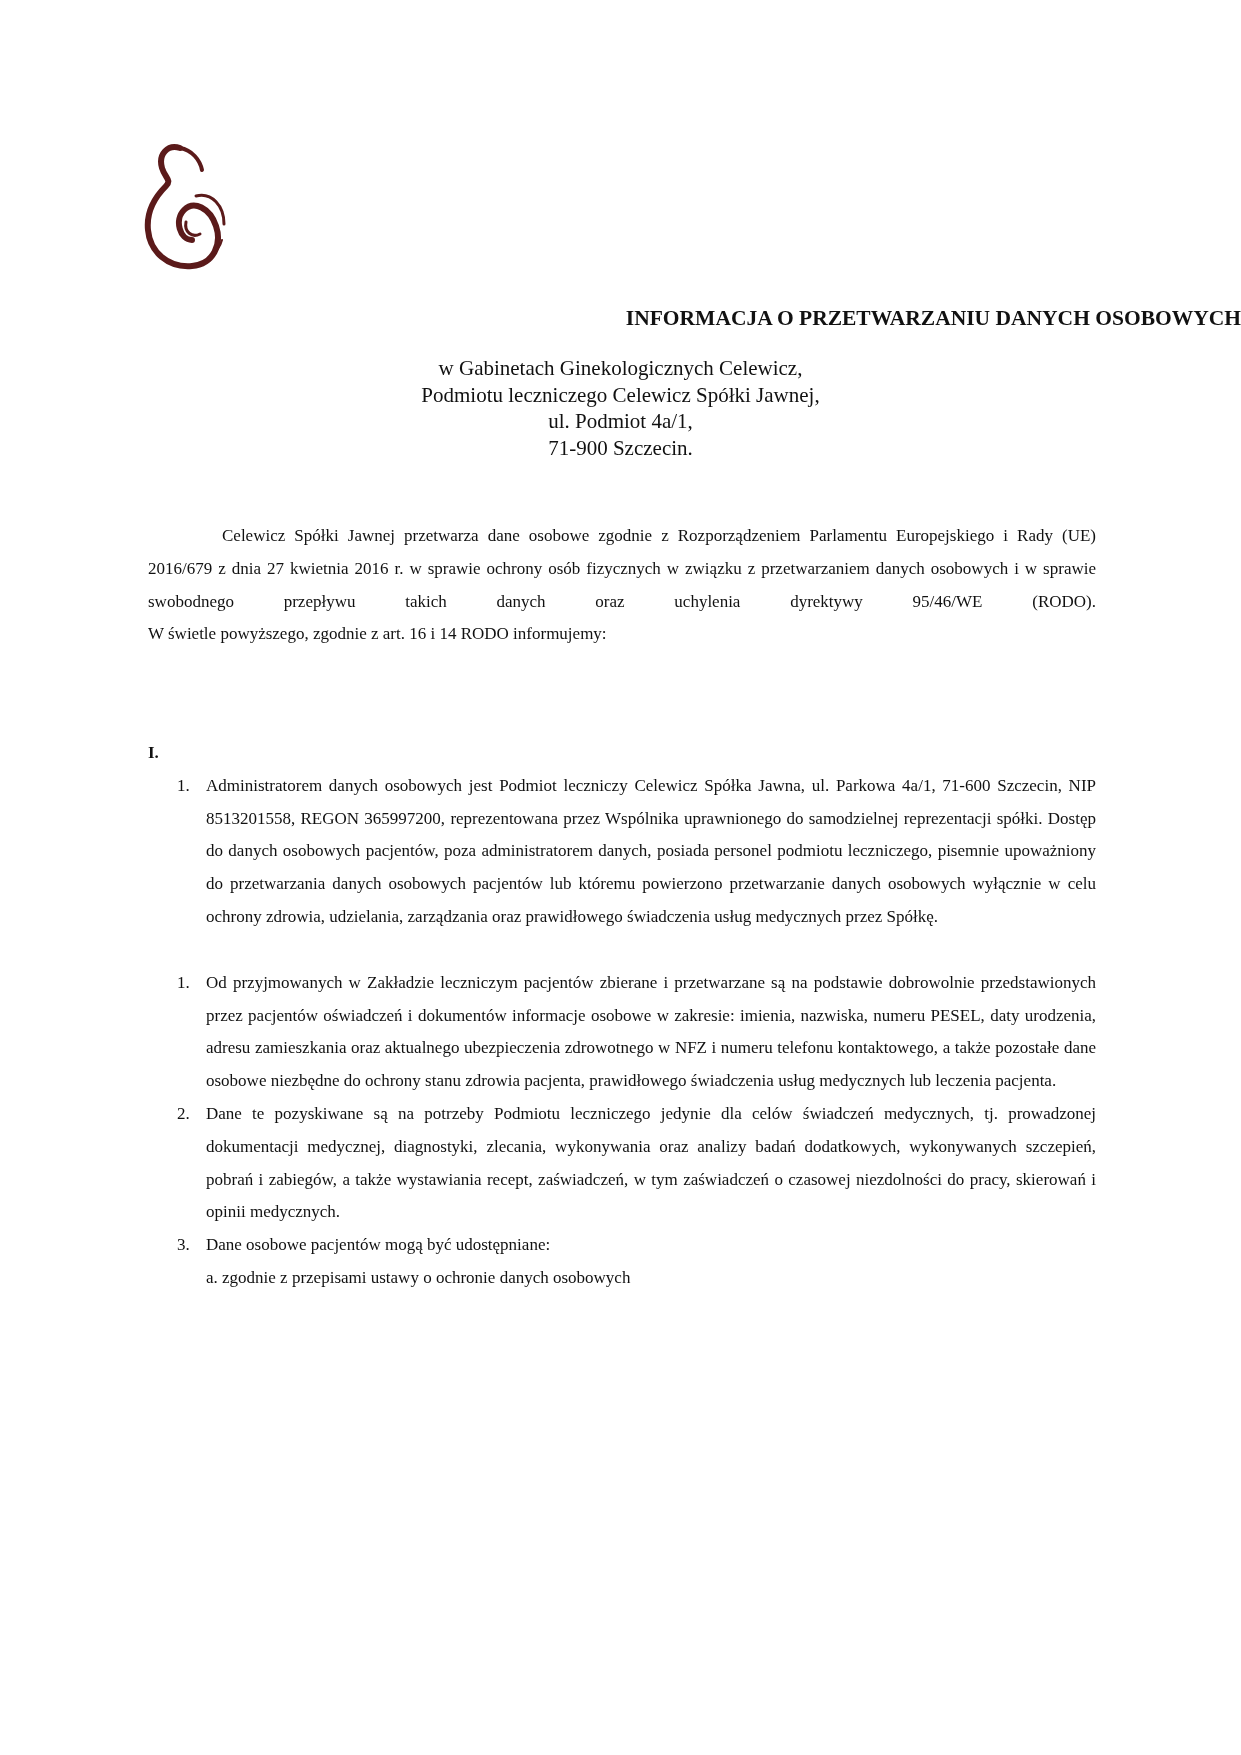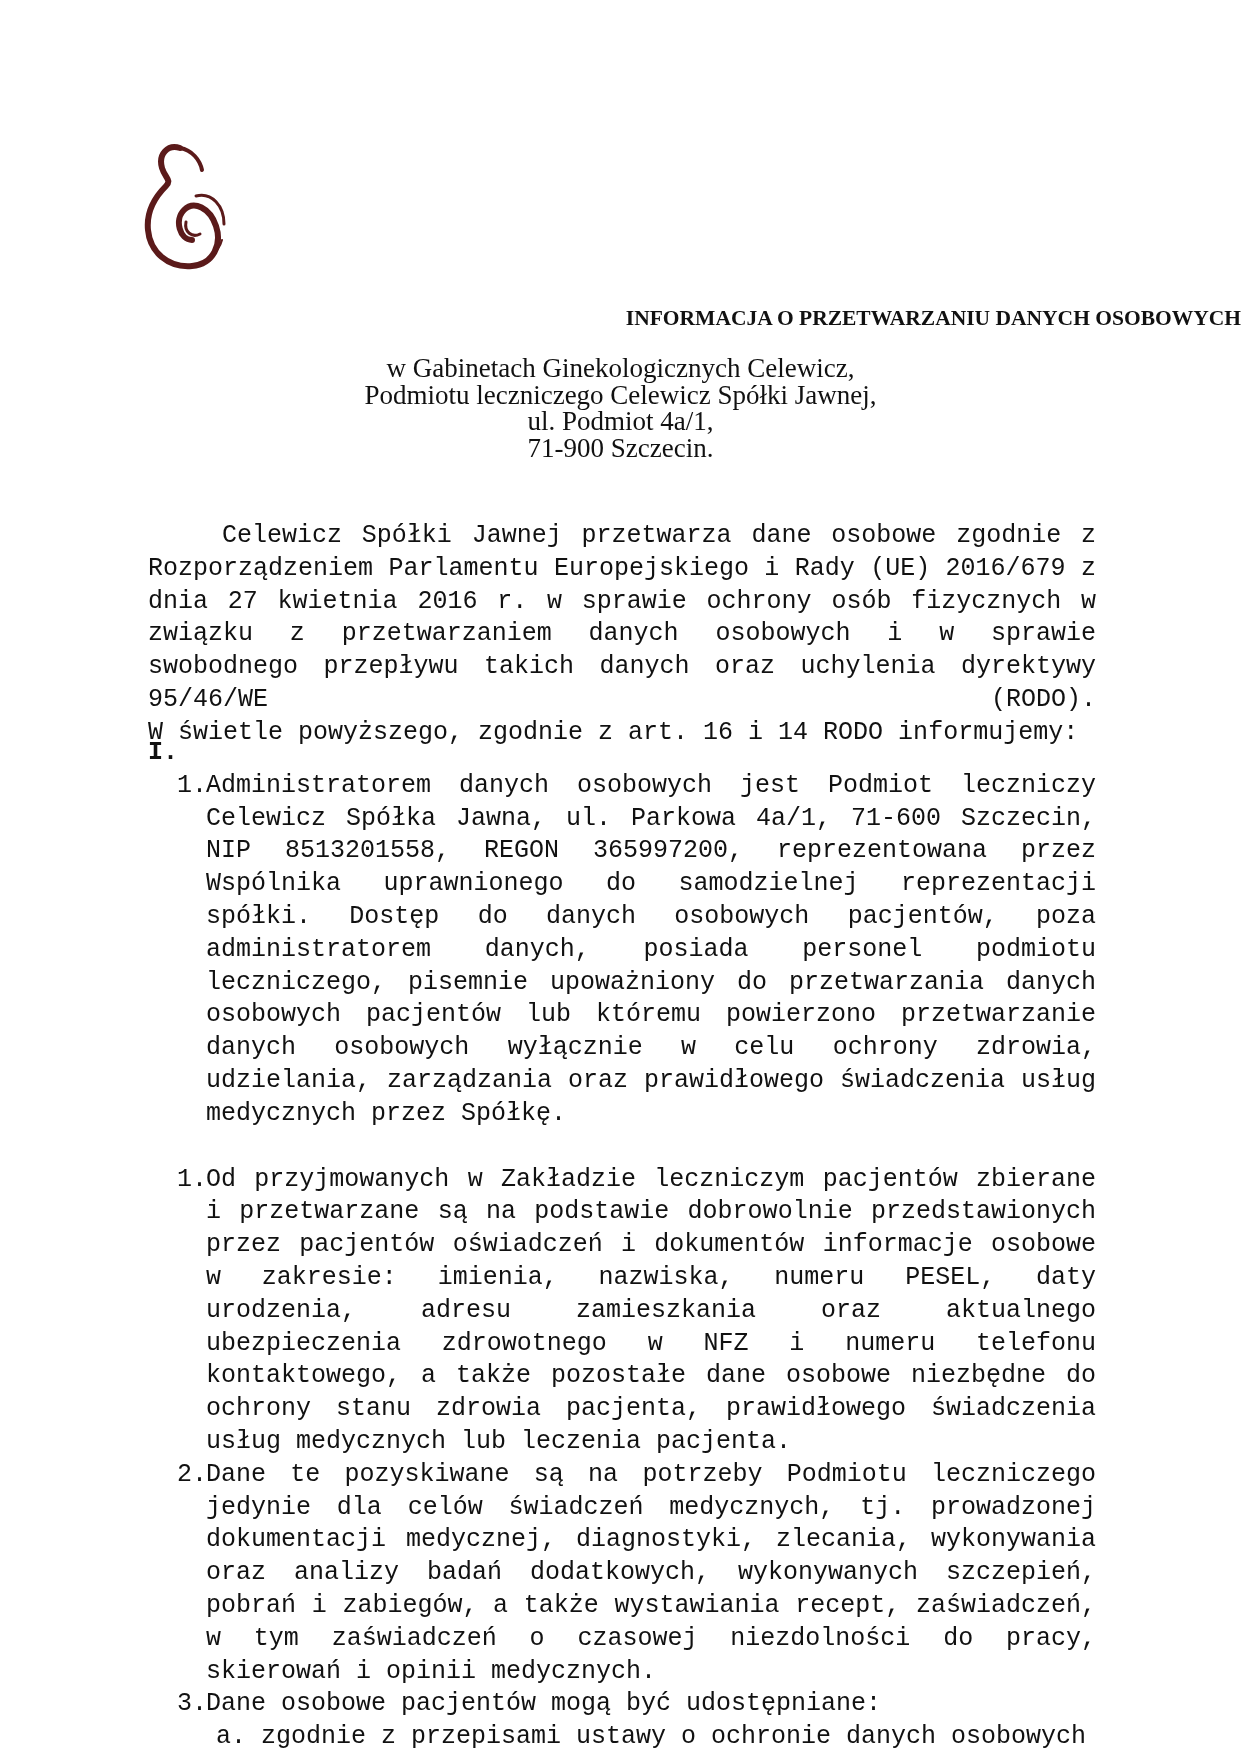--- a/index.html
+++ b/index.html
@@ -5,37 +5,37 @@
     html, body { margin: 0; padding: 0; background: #ffffff; }
     body { width: 1241px; height: 1755px; position: relative; overflow: hidden; }
     .page { position: absolute; left: 0; top: 0; width: 1241px; height: 1755px; background: #fff; }
     .logo { position: absolute; left: 140px; top: 140px; width: 100px; height: 135px; }
     .title {
       position: absolute; left: 0; right: 0; top: 306px; text-align: right;
       font-family: "Liberation Serif", serif; font-weight: bold; font-size: 21.5px; color: #111;
     }
     .subtitle {
       position: absolute; left: 0; right: 0; top: 355px; text-align: center;
-      font-family: "Liberation Serif", serif; font-size: 27px; line-height: 26.5px; color: #111;
+      font-family: "Liberation Serif", serif; font-size: 21px; line-height: 26.5px; color: #111;
     }
     .subtitle div { margin: 0; }
     .body-text {
-      font-family: Liberation Mono, monospace; font-size: 25px; line-height: 32.8px; color: #111;
+      font-family: Liberation Serif, serif; font-size: 17px; line-height: 32.8px; color: #111;
     }
     .intro {
       position: absolute; left: 148px; width: 948px; top: 520px;
       text-align: justify;
     }
     .sections { position: absolute; left: 148px; width: 948px; top: 737px; }
     .section-head { display: flex; }
     .section-num { font-weight: bold; margin-right: 8px; }
     .list { margin: 0; padding: 0; list-style: none; }
     .list-item { position: relative; padding-left: 58px; text-align: justify; }
     .list-item .num { position: absolute; left: 29px; top: 0; }
-    .sub-item { padding-left: 58px; text-align: center; }
+    .sub-item { padding-left: 58px; }
     .gap { height: 33px; }
   </style>
 </head>
 <body>
 
 <div class="page">
 
   <div class="logo">
     <svg width="100" height="135" viewBox="0 0 100 135">
       <path d="M40 8 C28 4 18 14 22 28 C25 38 32 40 26 46 C16 56 6 70 8 90 C10 112 28 128 52 126 C74 124 82 104 76 86 C70 68 54 60 44 70 C34 80 40 100 52 100" fill="none" stroke="#5b1a1a" stroke-width="6" stroke-linecap="round"></path>

